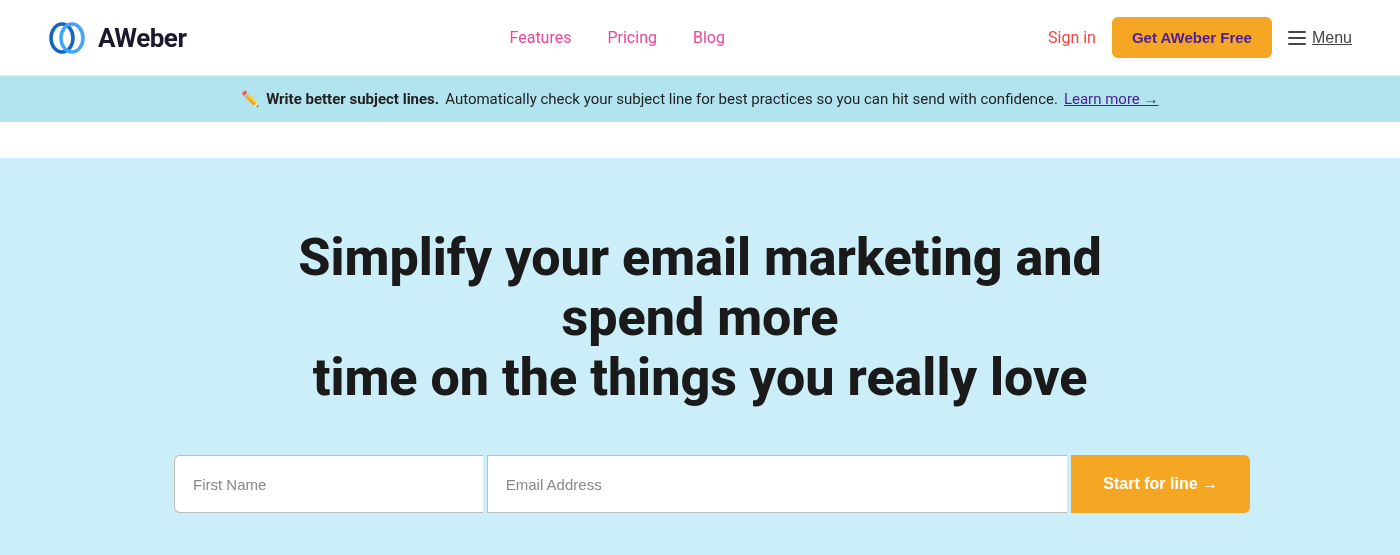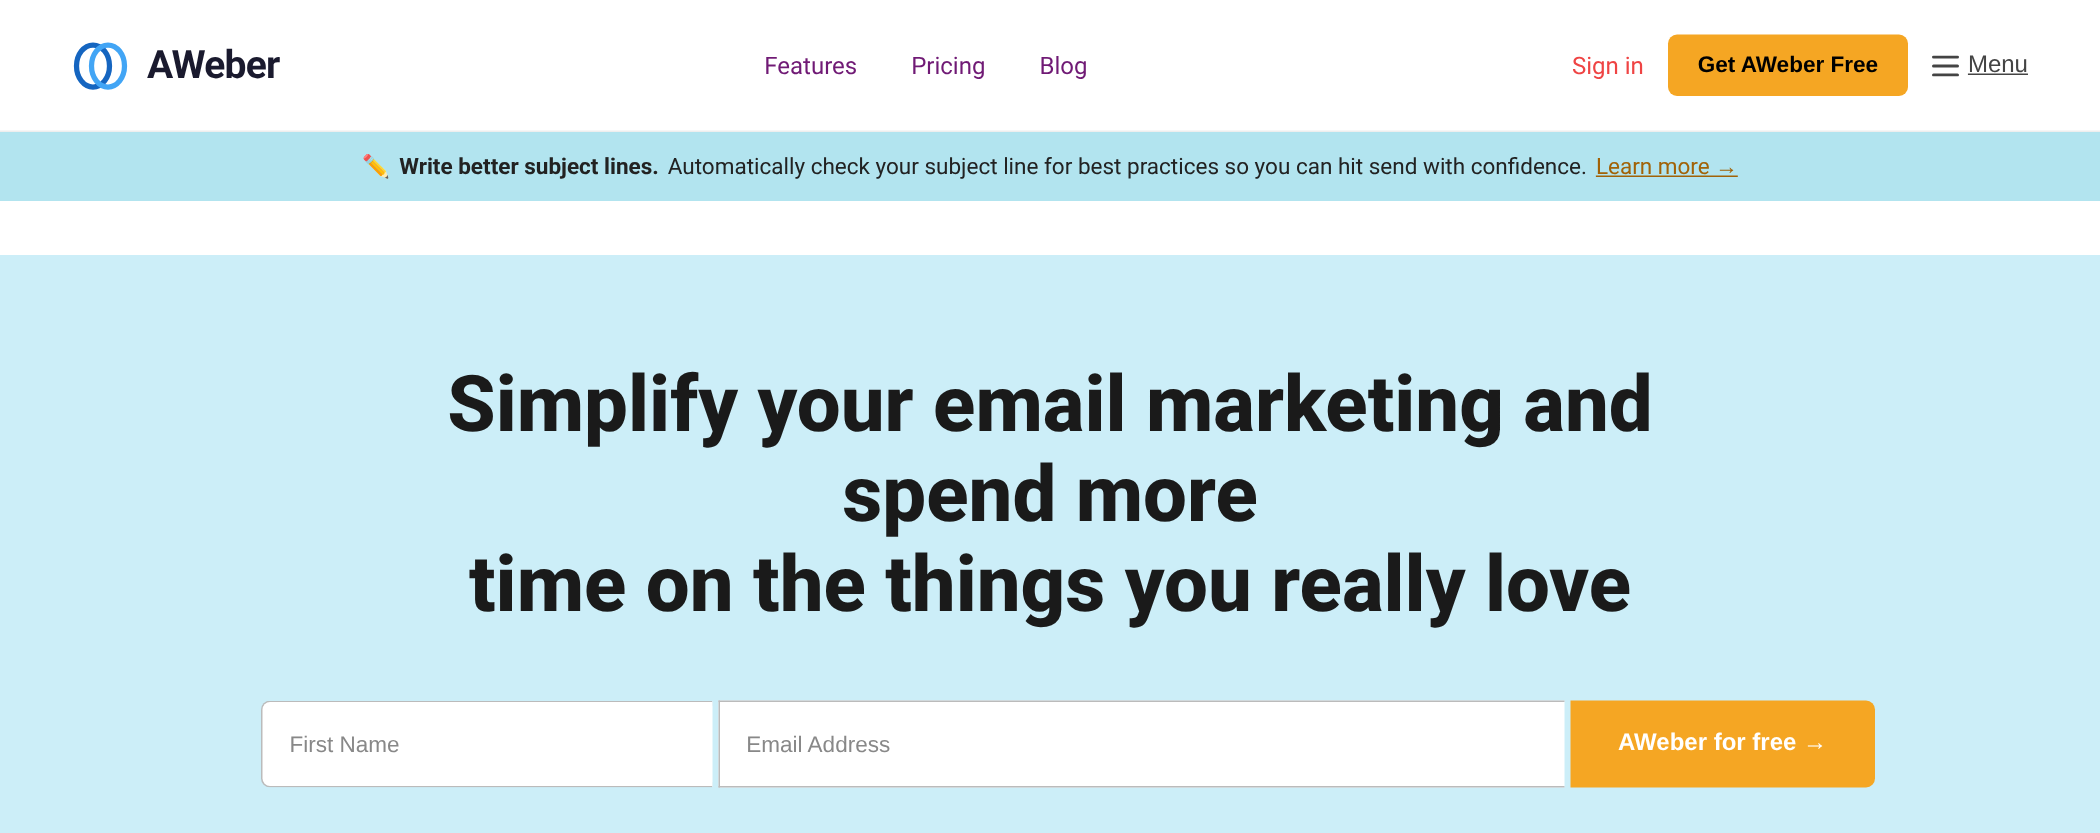--- a/index.html
+++ b/index.html
@@ -13,21 +13,21 @@
       width: 1400px;
       overflow-x: hidden;
     }
 
     
     .navbar {
       display: flex;
       align-items: center;
       justify-content: space-between;
       padding: 0 48px;
-      height: 88px;
+      height: 76px;
       background: #fff;
       border-bottom: 1px solid #eee;
       gap: 32px;
     }
 
     .logo-area {
       display: flex;
       align-items: center;
       gap: 6px;
     }
@@ -45,41 +45,41 @@
     }
 
     .nav-links {
       display: flex;
       align-items: center;
       gap: 36px;
     }
 
     .nav-link {
       font-size: 16px;
-      color: #701a75;
+      color: #ec4899;
       text-decoration: none;
       cursor: pointer;
     }
 
     .nav-actions {
       display: flex;
       align-items: center;
       gap: 16px;
     }
 
     .sign-in-link {
       font-size: 16px;
       color: #ef4444;
       cursor: pointer;
       text-decoration: none;
     }
 
     .get-free-btn {
       background: #f5a623;
-      color: #000000;
+      color: #4c1d95;
       border: none;
       border-radius: 6px;
       padding: 12px 20px;
       font-size: 15px;
       font-weight: 600;
       cursor: pointer;
       white-space: nowrap;
     }
 
     .menu-btn {
@@ -105,21 +105,21 @@
       align-items: center;
       justify-content: center;
       gap: 6px;
     }
 
     .announcement-banner .bold {
       font-weight: 700;
     }
 
     .announcement-banner .learn-more {
-      color: #a16207;
+      color: #4c1d95;
       text-decoration: underline;
       cursor: pointer;
     }
 
     
     .hero {
       background: #cceef8;
       padding: 70px 80px 60px;
       min-height: 390px;
       display: flex;
@@ -247,19 +247,19 @@
 
 <section class="hero">
   <h1 class="hero-title">
     <span>Simplify your email marketing and spend more</span><br>
     <span>time on the things you really love</span>
   </h1>
 
   <form class="hero-form">
     <input class="hero-input" type="text" placeholder="First Name" style="">
     <input class="hero-input email-input" type="email" placeholder="Email Address" style="">
-    <button class="start-btn" type="submit">AWeber for free →</button>
+    <button class="start-btn" type="submit">Start for line →</button>
   </form>
 </section>
 
 <div class="bottom-partial">
   <div class="bottom-card-hint"></div>
 </div>
 
 </body></html>

